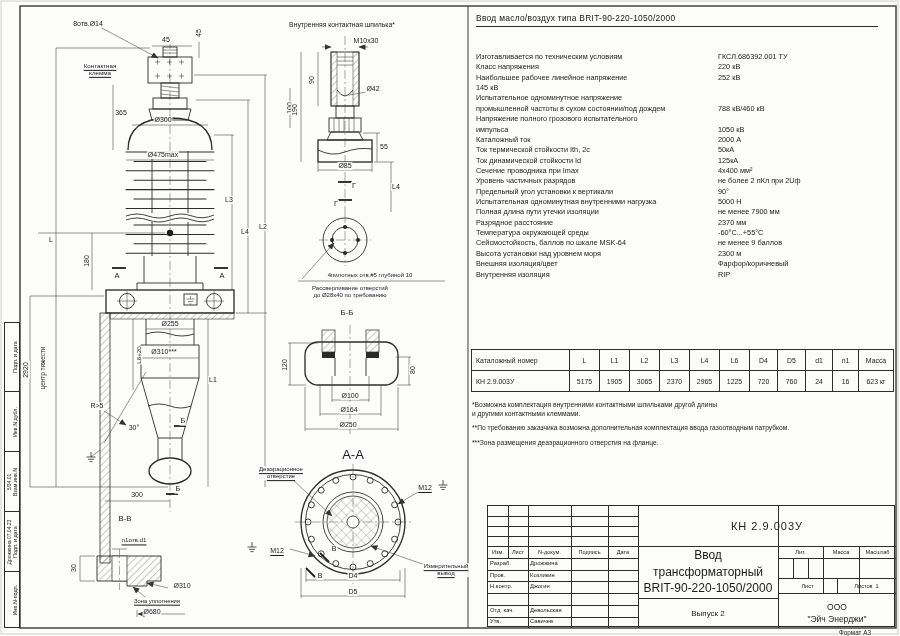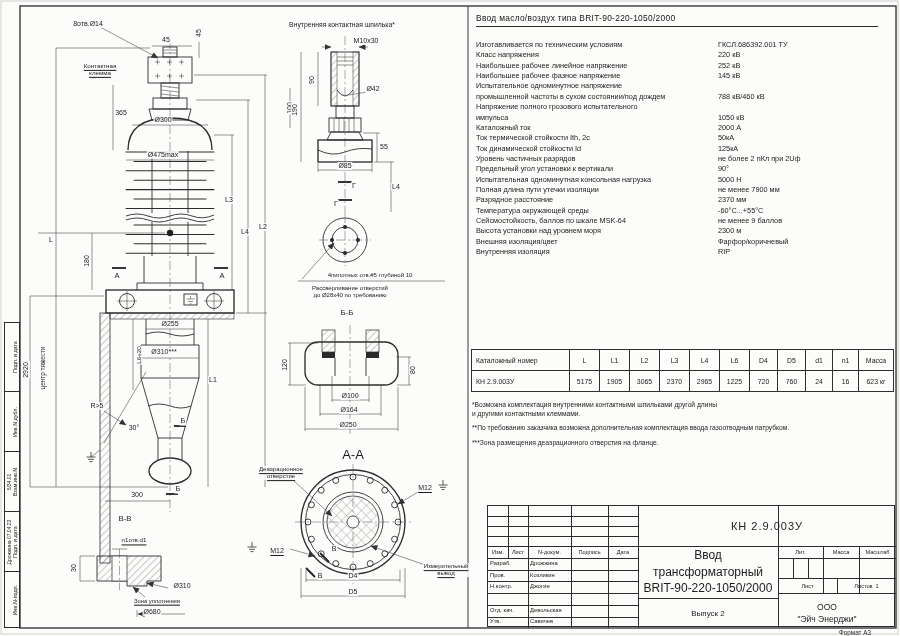--- a/index.html
+++ b/index.html
@@ -8,21 +8,21 @@
   #art{position:absolute;left:0;top:0;z-index:1}
   #label-layer{position:absolute;inset:0;z-index:3}
   .lbl{position:absolute;font-size:7px;line-height:1.15;color:#1c1c1c;white-space:pre;text-align:center;background:rgba(252,252,251,.85);padding:0 1px}
   .ul{text-decoration:underline;text-underline-offset:1.5px}
   .o{stroke:#2d2d2d;fill:none;stroke-width:.9}
   .t{stroke-width:1.35}
   .d{stroke:#3c3c3c;fill:none;stroke-width:.55}
   .c{stroke:#555;stroke-width:.5;stroke-dasharray:9 3 2 3;fill:none}
   .f line{stroke:#2d2d2d;stroke-width:1.05;stroke-linecap:round}
   #doc-title{position:absolute;left:476px;top:13px;width:402px;font-size:8.4px;letter-spacing:.3px;border-bottom:1.1px solid #2c2c2c;padding-bottom:3px;color:#161616;z-index:3}
-  #spec-list{position:absolute;left:476px;top:40px;width:417px;z-index:3}
+  #spec-list{position:absolute;left:476px;top:52px;width:417px;z-index:3}
   .spec-row{display:flex;align-items:flex-end;font-size:7.3px;line-height:1.42;color:#1c1c1c}
   .spec-name{width:242px;white-space:pre-line;flex:none}
   .spec-val{white-space:pre}
   #catalog{position:absolute;left:471px;top:349px;border-collapse:collapse;table-layout:fixed;z-index:3}
   #catalog th,#catalog td{border:1px solid #2f2f2f;font-weight:normal;font-size:6.9px;text-align:center;padding:0;height:20px;overflow:hidden;color:#1c1c1c}
   #catalog th:first-child,#catalog td:first-child{text-align:left;padding-left:4px}
   #footnotes{position:absolute;left:472px;top:401px;width:424px;font-size:6.7px;line-height:1.3;color:#1c1c1c;z-index:3}
   #footnotes p{margin:0 0 6px;white-space:pre-line}
   #title-block{position:absolute;left:487px;top:505px;width:408px;height:122px;border:1.3px solid #2c2c2c;box-sizing:border-box;z-index:4;background:#fcfcfb}
   .vl,.hl{position:absolute;background:#2c2c2c}
@@ -348,21 +348,20 @@
       </div>
       <div class="spec-row">
         <div class="spec-name">Класс напряжения</div>
         <div class="spec-val">220 кВ</div>
       </div>
       <div class="spec-row">
         <div class="spec-name">Наибольшее рабочее линейное напряжение</div>
         <div class="spec-val">252 кВ</div>
       </div>
       <div class="spec-row">
-        <div class="spec-name">Наибольшее рабочее фазное напряжение</div>
         <div class="spec-val">145 кВ</div>
       </div>
       <div class="spec-row">
         <div class="spec-name">Испытательное одноминутное напряжение
 промышленной частоты в сухом состоянии/под дождем</div>
         <div class="spec-val">788 кВ/460 кВ</div>
       </div>
       <div class="spec-row">
         <div class="spec-name">Напряжение полного грозового испытательного
 импульса</div>
@@ -374,29 +373,33 @@
       </div>
       <div class="spec-row">
         <div class="spec-name">Ток термической стойкости Ith, 2с</div>
         <div class="spec-val">50кА</div>
       </div>
       <div class="spec-row">
         <div class="spec-name">Ток динамической стойкости Id</div>
         <div class="spec-val">125кА</div>
       </div>
       <div class="spec-row">
+        <div class="spec-name">Сечение проводника при Imax</div>
+        <div class="spec-val">4х400 мм²</div>
+      </div>
+      <div class="spec-row">
         <div class="spec-name">Уровень частичных разрядов</div>
         <div class="spec-val">не более 2 пКл при 2Uф</div>
       </div>
       <div class="spec-row">
         <div class="spec-name">Предельный угол установки к вертикали</div>
         <div class="spec-val">90°</div>
       </div>
       <div class="spec-row">
-        <div class="spec-name">Испытательная одноминутная консольная нагрузка</div>
+        <div class="spec-name">Испытательная одноминутная внутренними нагрузка</div>
         <div class="spec-val">5000 Н</div>
       </div>
       <div class="spec-row">
         <div class="spec-name">Полная длина пути утечки изоляции</div>
         <div class="spec-val">не менее 7900 мм</div>
       </div>
       <div class="spec-row">
         <div class="spec-name">Разрядное расстояние</div>
         <div class="spec-val">2370 мм</div>
       </div>
@@ -540,21 +543,21 @@
 BRIT-90-220-1050/2000</div>
   <div class="tb-cell" id="tb-issue" style="left:150px;top:92px;width:140px;height:30px">Выпуск 2</div>
   <div class="tb-cell" style="left:290px;top:40px;width:45px;height:12px">Лит.</div>
   <div class="tb-cell" style="left:335px;top:40px;width:36px;height:12px">Масса</div>
   <div class="tb-cell" style="left:371px;top:40px;width:37px;height:12px">Масштаб</div>
   <div class="tb-cell" style="left:290px;top:72px;width:59px;height:15px">Лист</div>
   <div class="tb-cell" style="left:349px;top:72px;width:59px;height:15px;gap:3px">
     <span>Листов</span>
     <span>1</span>
   </div>
-  <div class="tb-cell" id="tb-company" style="left:280px;top:87px;width:118px;height:40px">
+  <div class="tb-cell" id="tb-company" style="left:290px;top:87px;width:118px;height:40px">
     <span>ООО</span>
     <span>"Эйч Энерджи"</span>
   </div>
 </div>
 
 <div id="stamps">
       <div class="stamp-cell" style="height: 70px;">
         <span class="stamp-label">Подп. и дата</span>
       </div>
       <div class="stamp-cell" style="height: 60px;">

